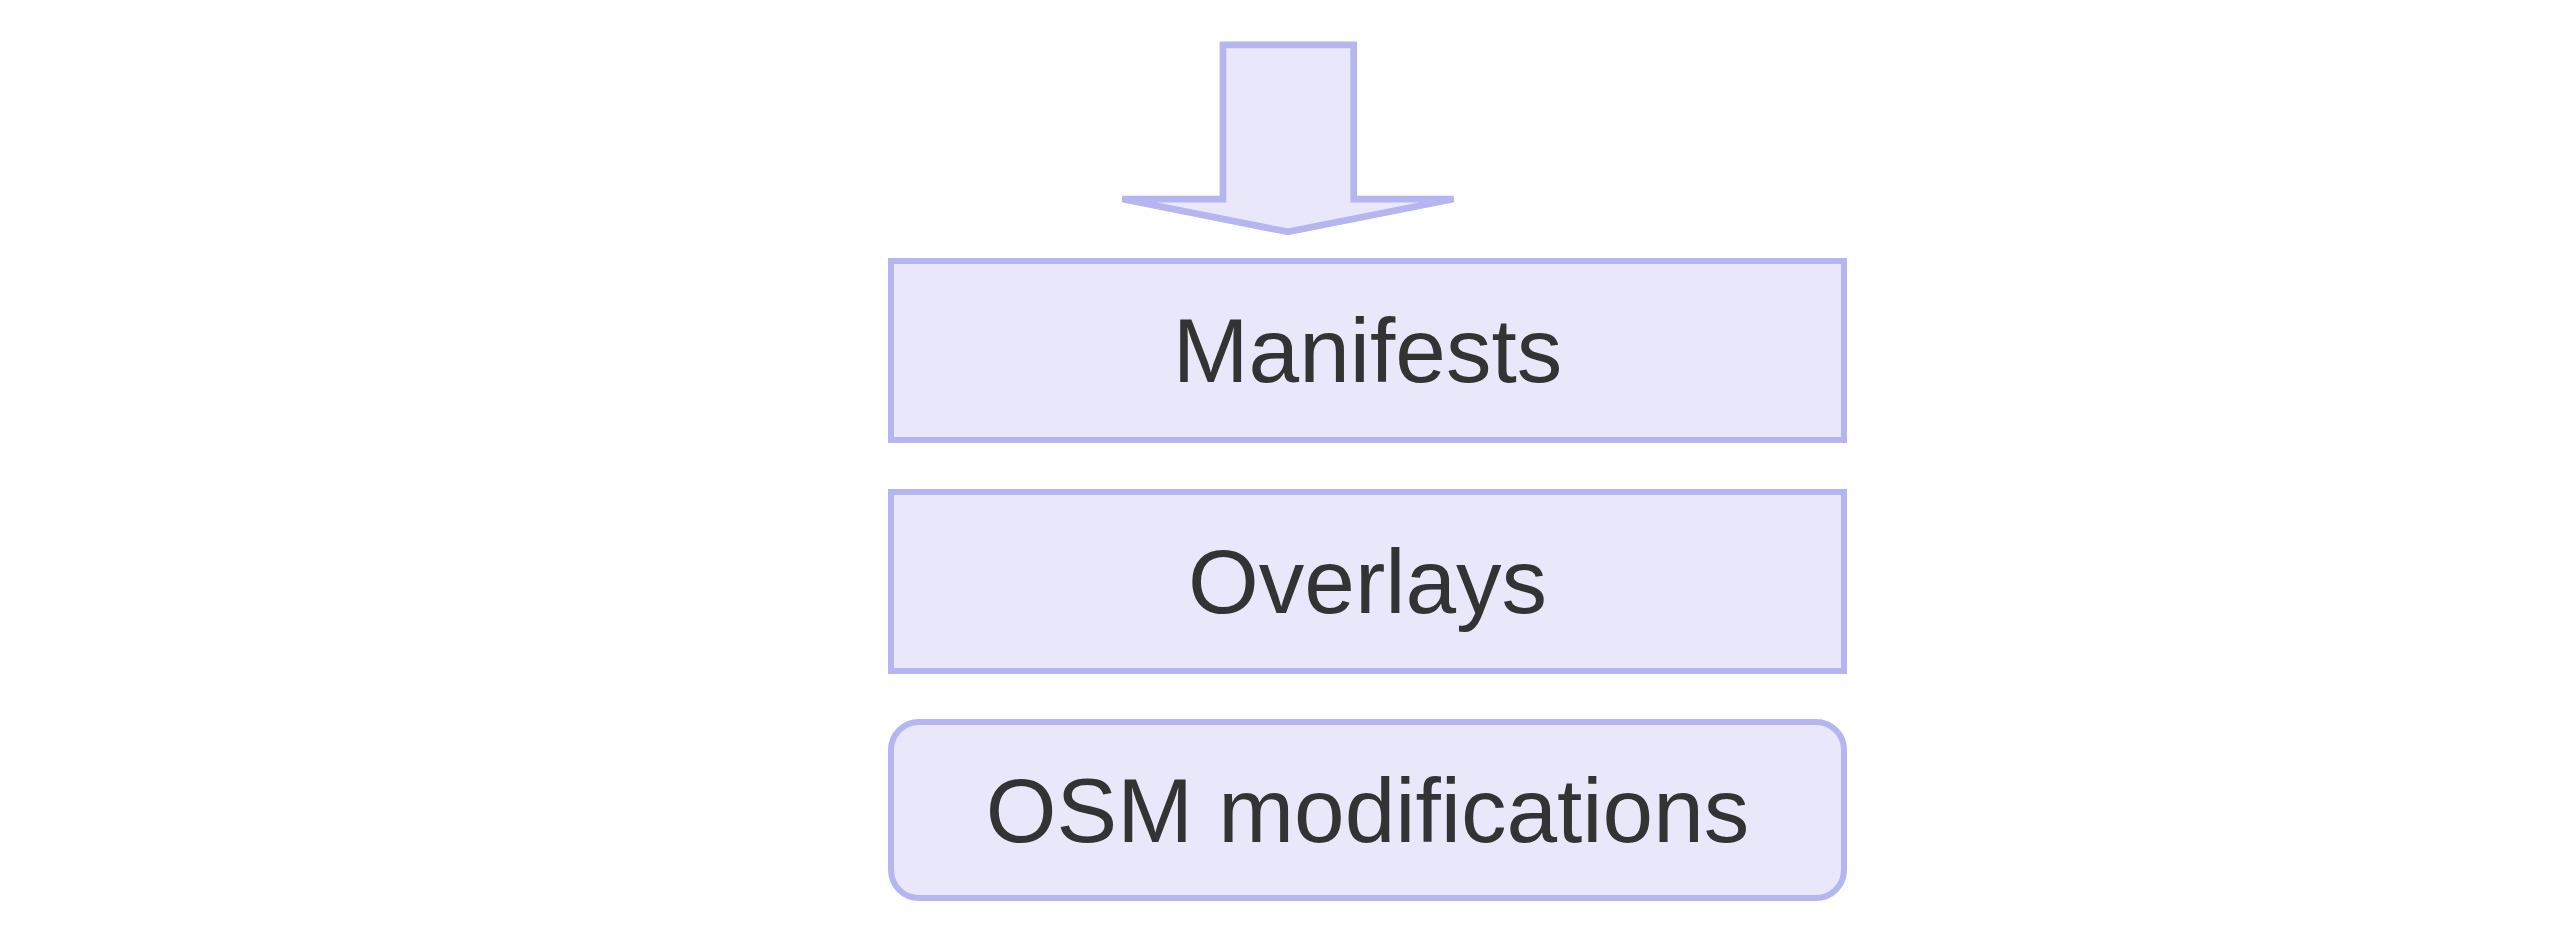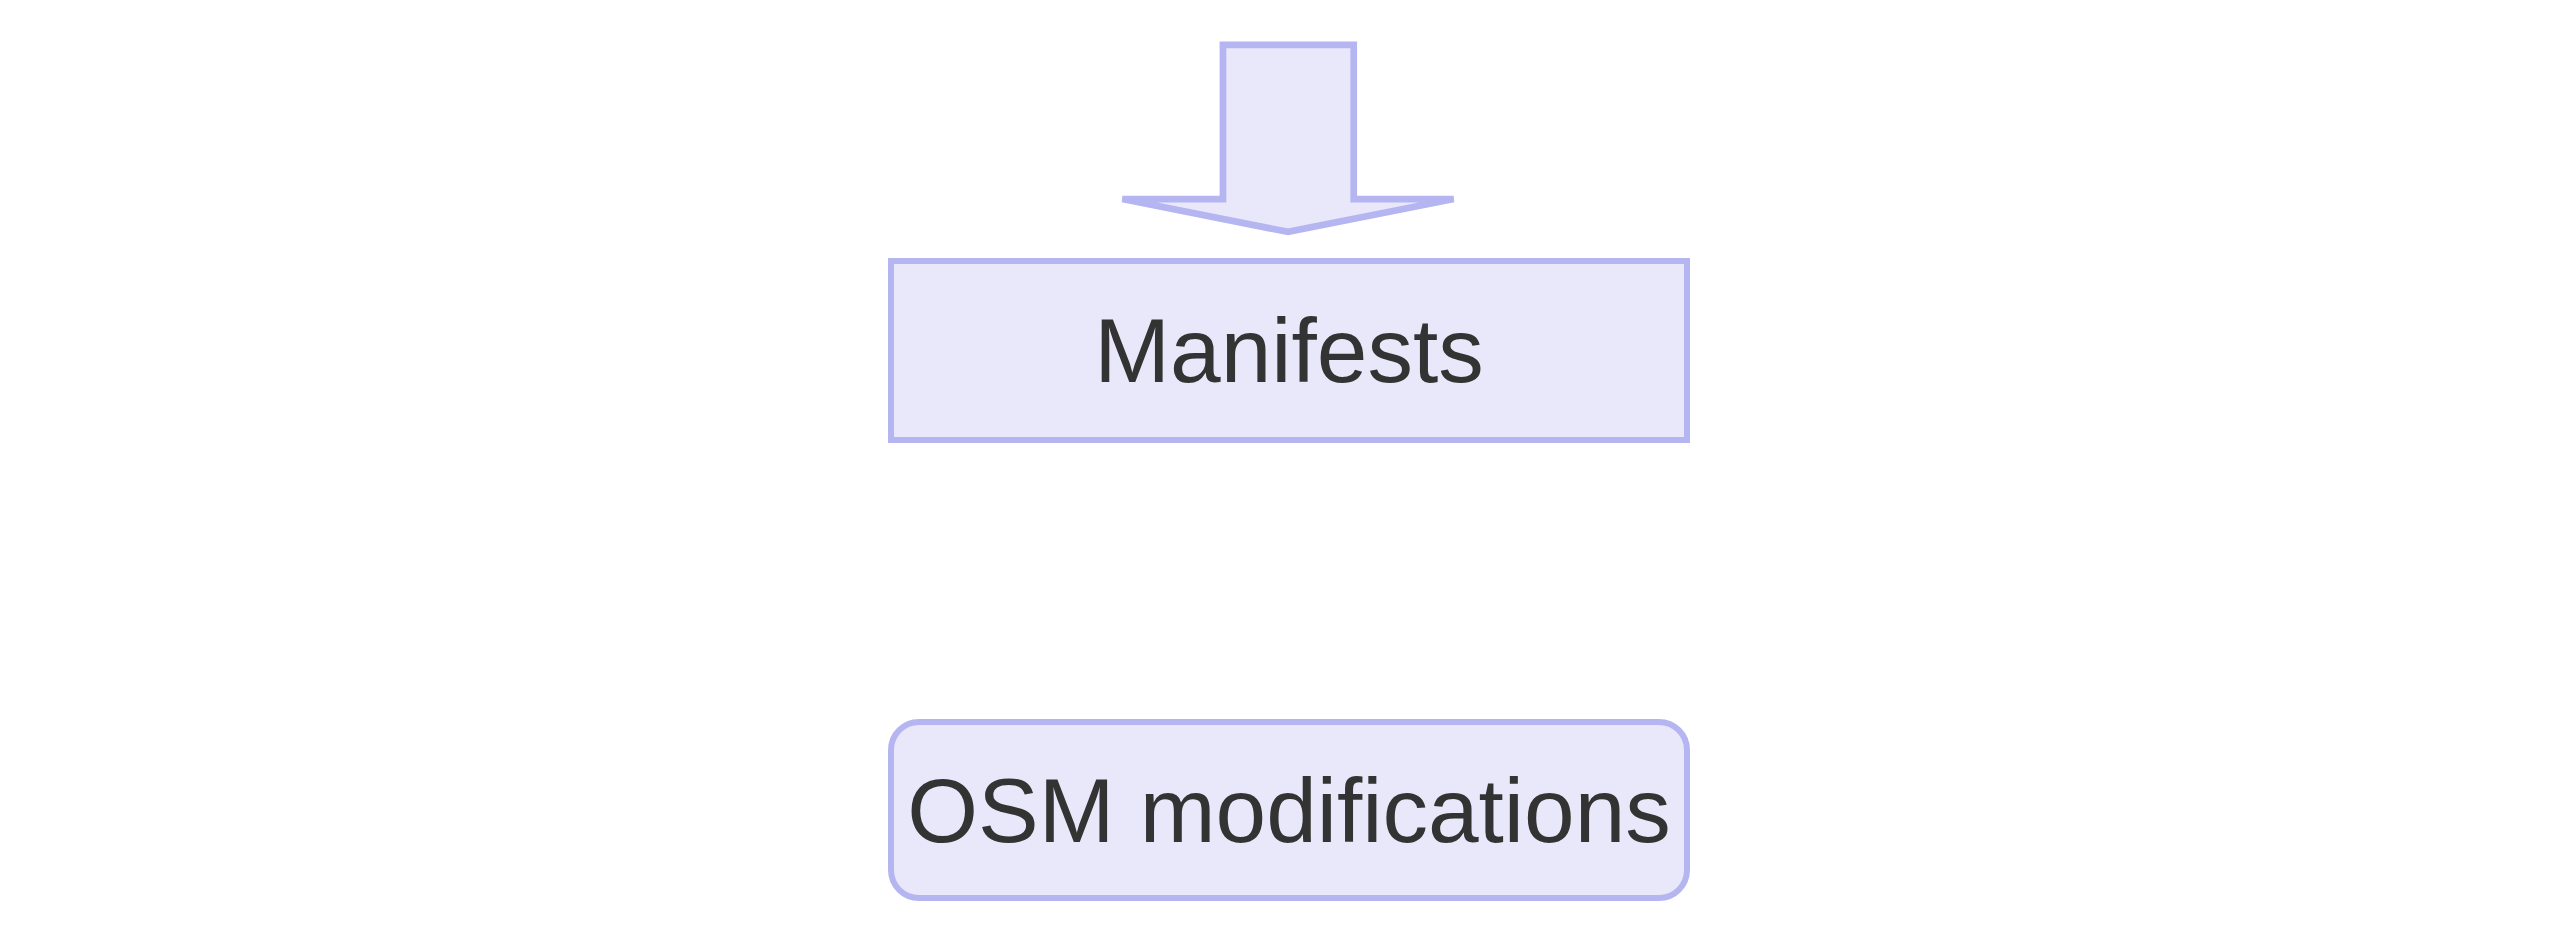--- a/index.html
+++ b/index.html
@@ -30,21 +30,21 @@
   }
   .arrow-svg polygon {
     fill: var(--node-fill);
     stroke: var(--node-border);
     stroke-width: 10;
     stroke-linejoin: miter;
   }
   .node {
     position: absolute;
     left: 888px;
-    width: 802px;
+    width: 959px;
     background: var(--node-fill);
     border: 6.7px solid var(--node-border);
     display: flex;
     align-items: center;
     justify-content: center;
   }
   .node-label {
     font-size: 91px;
     line-height: 1;
     color: var(--text);
@@ -61,19 +61,22 @@
 <div class="canvas">
 
   <svg class="arrow-svg" viewBox="0 0 504 292" aria-hidden="true">
     <polygon points="155,7 350,7 350,237 499,237 252,286 5,237 155,237"></polygon>
   </svg>
 
   <div class="node node-1">
     <span class="node-label">Manifests</span>
   </div>
 
+  <div class="node node-2">
+    <span class="node-label">Overlays</span>
+  </div>
 
   <div class="node node-3">
     <span class="node-label">OSM modifications</span>
   </div>
 
 </div>
 
 
 </body></html>

